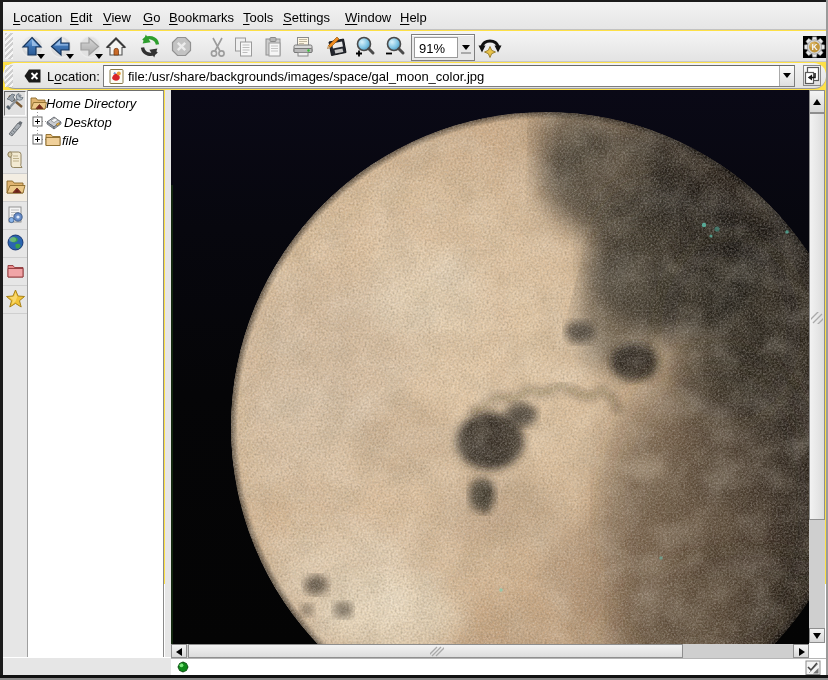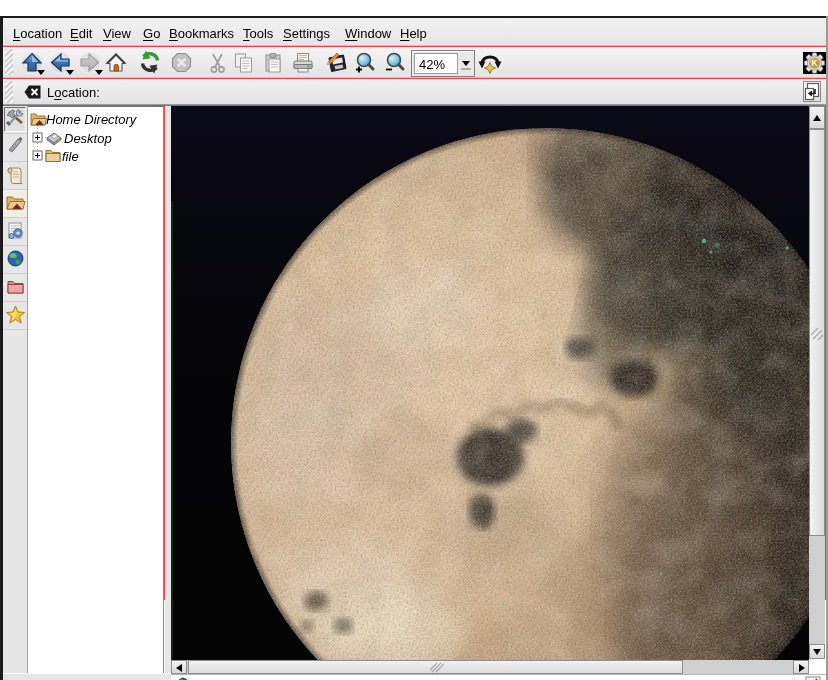--- a/index.html
+++ b/index.html
@@ -1,39 +1,39 @@
 <!DOCTYPE html>
 <html><head>
 <meta charset="utf-8">
 <style>
 * { margin:0; padding:0; box-sizing:border-box; }
 html,body { width:828px; height:680px; overflow:hidden; }
 body { font-family:"Liberation Sans", sans-serif; font-size:13px; color:#000; }
-#win { position:absolute; left:0; top:16px; width:828px; height:584px; background:#ef4444; }
+#win { position:absolute; left:0; top:0; width:828px; height:584px; background:#fde047; }
 .abs { position:absolute; }
 
 #frame-top { left:0; top:0; width:828px; height:2px; background:#1b1b1b; }
 #frame-left { left:0; top:0; width:3px; height:680px; background:#1b1b1b; }
 #frame-right { left:826px; top:0; width:2px; height:680px; background:#9a9a9a; }
 #frame-bottom { left:0; top:675px; width:828px; height:3px; background:#111; }
 #frame-bottom2 { left:0; top:678px; width:828px; height:2px; background:#8a8a8a; }
 
 #menubar { left:3px; top:2px; width:823px; height:28px; background:linear-gradient(#f2f2f2,#e6e6e6); border-bottom:1px solid #c2c2c2; }
 #menubar span { position:absolute; top:8px; white-space:nowrap; }
 
 #toolbar { left:3px; top:31px; width:823px; height:31px; background:linear-gradient(#f5f5f5,#e3e3e3); border-bottom:1px solid #c8c8c8; }
 .handle { position:absolute; width:8px; background:repeating-linear-gradient(135deg,#cfcfcf 0px,#cfcfcf 2px,#f5f5f5 2px,#f5f5f5 4px); }
 .ddown { position:absolute; width:0; height:0; border-left:4px solid transparent; border-right:4px solid transparent; border-top:5px solid #000; }
 
 #zoombox { left:408px; top:3px; width:64px; height:27px; border:1px solid #7f7f7f; background:#e8e8e8; box-shadow:inset 0 1px 0 #fff; }
 #zoomfield { position:absolute; left:2px; top:2px; width:44px; height:21px; background:#fff; border:1px solid #9a9a9a; }
 #zoomfield div { position:absolute; left:4px; top:3px; }
 #gearbox { left:800px; top:5px; width:23px; height:22px; background:#000; }
 
-#locbar { left:3px; top:63px; width:823px; height:26px; background:linear-gradient(#f2f2f2,#e2e2e2); border-bottom:1px solid #9a9a9a; }
+#locbar { left:3px; top:63px; width:823px; height:26px; background:linear-gradient(#f2f2f2,#e2e2e2); border-bottom:1px solid #9a9a9a;border-radius:12px; }
 #loclabel { position:absolute; left:44px; top:6px; }
 #locfield { position:absolute; left:100px; top:2px; width:692px; height:22px; background:#fff; border:1px solid #7d7d7d; border-top-color:#6a6a6a; }
 #loctext { position:absolute; left:24px; top:3px; white-space:nowrap; }
 #locarrow { position:absolute; right:0; top:0; width:15px; height:20px; background:linear-gradient(#fdfdfd,#dedede); border-left:1px solid #aaa; }
 #gobtn { position:absolute; left:800px; top:2px; width:18px; height:21px; background:linear-gradient(#fafafa,#e0e0e0); border:1px solid #8a8a8a; }
 
 #sidestrip { left:3px; top:90px; width:25px; height:567px; background:#e6e6e6; border-right:1px solid #9f9f9f; }
 .scell { position:absolute; left:0; width:24px; height:28px; border-bottom:1px solid #cfcfcf; }
 #tree { left:28px; top:90px; width:136px; height:567px; background:#fff; border-top:1px solid #6e6e6e; border-right:1px solid #8a8a8a;font-style:italic; }
 .trow { position:absolute; left:0; white-space:nowrap; }
@@ -179,21 +179,21 @@
 
       <g transform="translate(476,4)">
         <path d="M2.5,12 A9,9 0 0 1 19.5,12" fill="none" stroke="#111" stroke-width="3"></path>
         <path d="M-0.5,10.5 L6.5,10.5 L3,17.5 Z" fill="#111"></path>
         <path d="M15.5,10.5 L22.5,10.5 L19,17.5 Z" fill="#111"></path>
         <path d="M11,11.5 L12.7,15.3 L16.5,17 L12.7,18.7 L11,22.5 L9.3,18.7 L5.5,17 L9.3,15.3 Z" fill="#e8c34a" stroke="#8a6d1a" stroke-width="0.8"></path>
       </g>
     </svg>
     <div class="abs" id="zoombox">
         <div id="zoomfield">
-          <div>42%</div>
+          <div>91%</div>
         </div>
       <div class="ddown" style="right:4px;top:10px"></div>
       <div style="position:absolute;right:3px;top:17px;width:10px;height:2px;background:#aaa"></div>
     </div>
     <div class="abs" id="gearbox">
       <svg width="23" height="22" viewBox="0 0 23 22">
         <g transform="translate(11.5,11)">
           <g fill="#e8e8e8" stroke="#6f6f6f" stroke-width="0.6">
             <path d="M-2,-10.2 L2,-10.2 L2.8,-5.8 L-2.8,-5.8 Z"></path>
             <path d="M-2,-10.2 L2,-10.2 L2.8,-5.8 L-2.8,-5.8 Z" transform="rotate(45)"></path>
@@ -215,20 +215,34 @@
 
   <div class="abs" id="locbar">
     <div class="handle" style="left:2px;top:2px;height:22px"></div>
     <div id="clearbtn" style="position:absolute;left:21px;top:6px">
       <svg width="17" height="14" viewBox="0 0 17 14">
         <path d="M5,0.5 L16.5,0.5 L16.5,13.5 L5,13.5 L0.5,7 Z" fill="#1a1a1a"></path>
         <path d="M7.5,4 L13.5,10 M13.5,4 L7.5,10" stroke="#fff" stroke-width="1.8"></path>
       </svg>
     </div>
     <div id="loclabel">L<u>o</u>cation:</div>
+    <div id="locfield">
+      <div id="favicon" style="position:absolute;left:5px;top:3px">
+        <svg width="15" height="15" viewBox="0 0 15 15">
+          <rect x="1" y="0.5" width="13" height="14" rx="1" fill="#fdfdf4" stroke="#8a7a4a" stroke-width="1"></rect>
+          <path d="M3,9 C4,5.5 6.5,4 8.5,5 C11,6.2 11.5,9 10,10.5 C8,12.5 4,12 3,9 Z" fill="#d8262a"></path>
+          <circle cx="9.8" cy="4.6" r="2" fill="#e8a03a"></circle>
+          <path d="M4,4.5 L6,3 L7,5 Z" fill="#4a76c8"></path>
+        </svg>
+      </div>
+      <div id="loctext">file:/usr/share/backgrounds/images/space/gal_moon_color.jpg</div>
+      <div id="locarrow">
+          <div class="ddown" style="left:3px;top:7px"></div>
+        </div>
+    </div>
     <div id="gobtn">
       <svg width="16" height="19" viewBox="0 0 16 19" style="position:absolute;left:0;top:0">
         <rect x="3.5" y="1.5" width="11" height="13" fill="#fff" stroke="#5a5a5a" stroke-width="1.2"></rect>
         <rect x="1.5" y="6.5" width="8" height="11" fill="#fff" stroke="#5a5a5a" stroke-width="1.2"></rect>
         <path d="M11,7 L11,11.5 L6,11.5" fill="none" stroke="#1a1a1a" stroke-width="1.6"></path>
         <path d="M8,8.5 L3.8,11.5 L8,14.5 Z" fill="#1a1a1a"></path>
       </svg>
     </div>
   </div>
 

